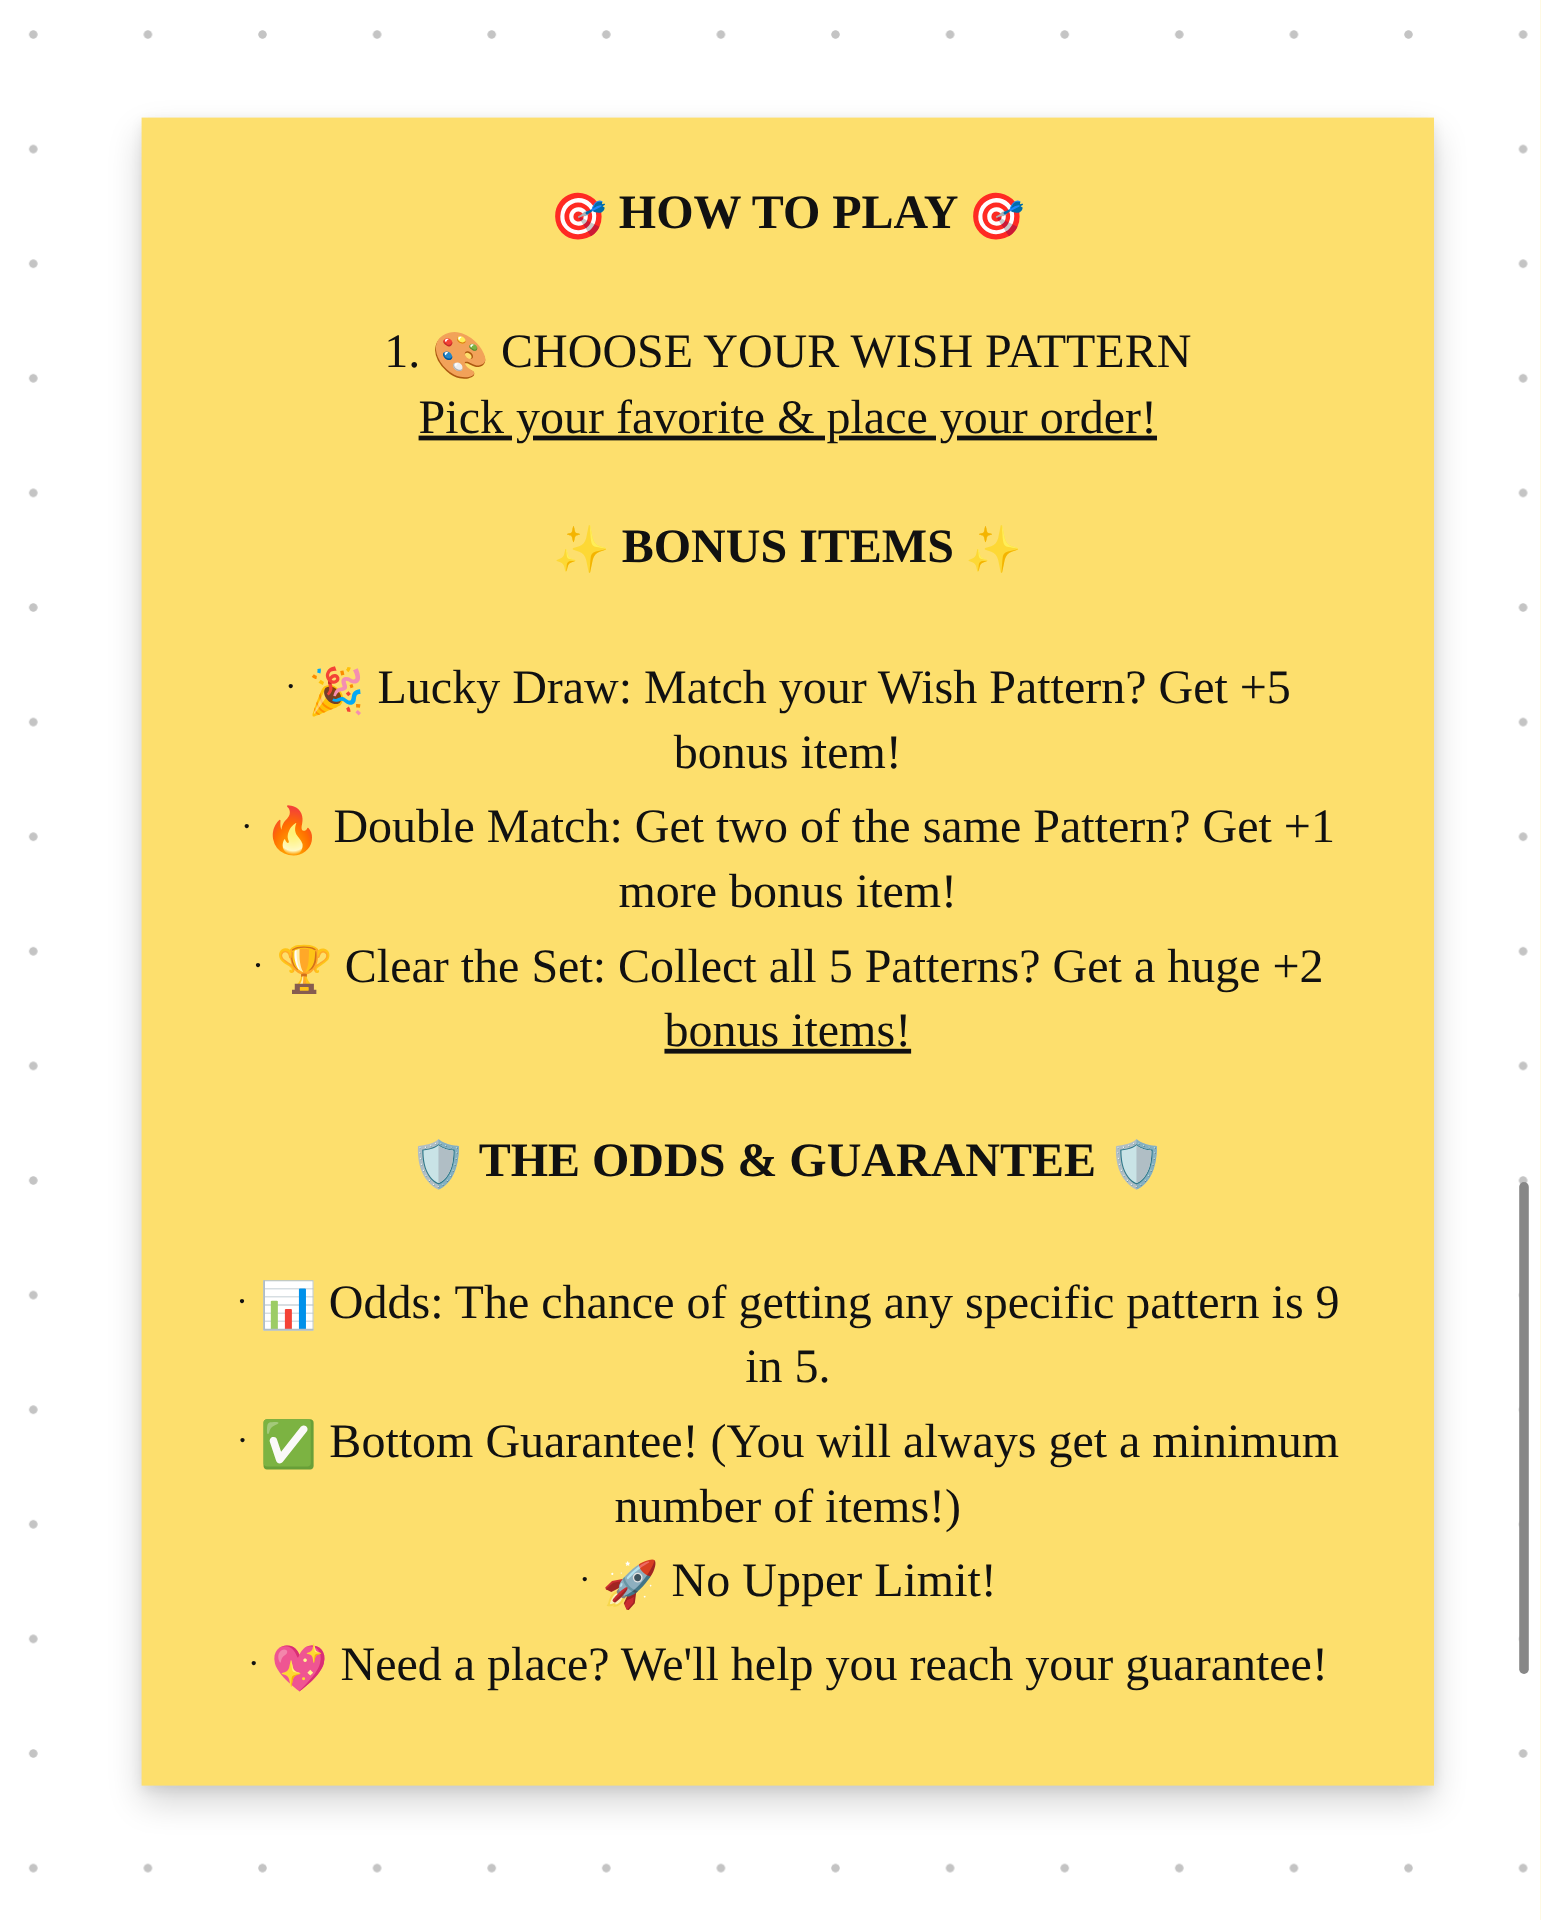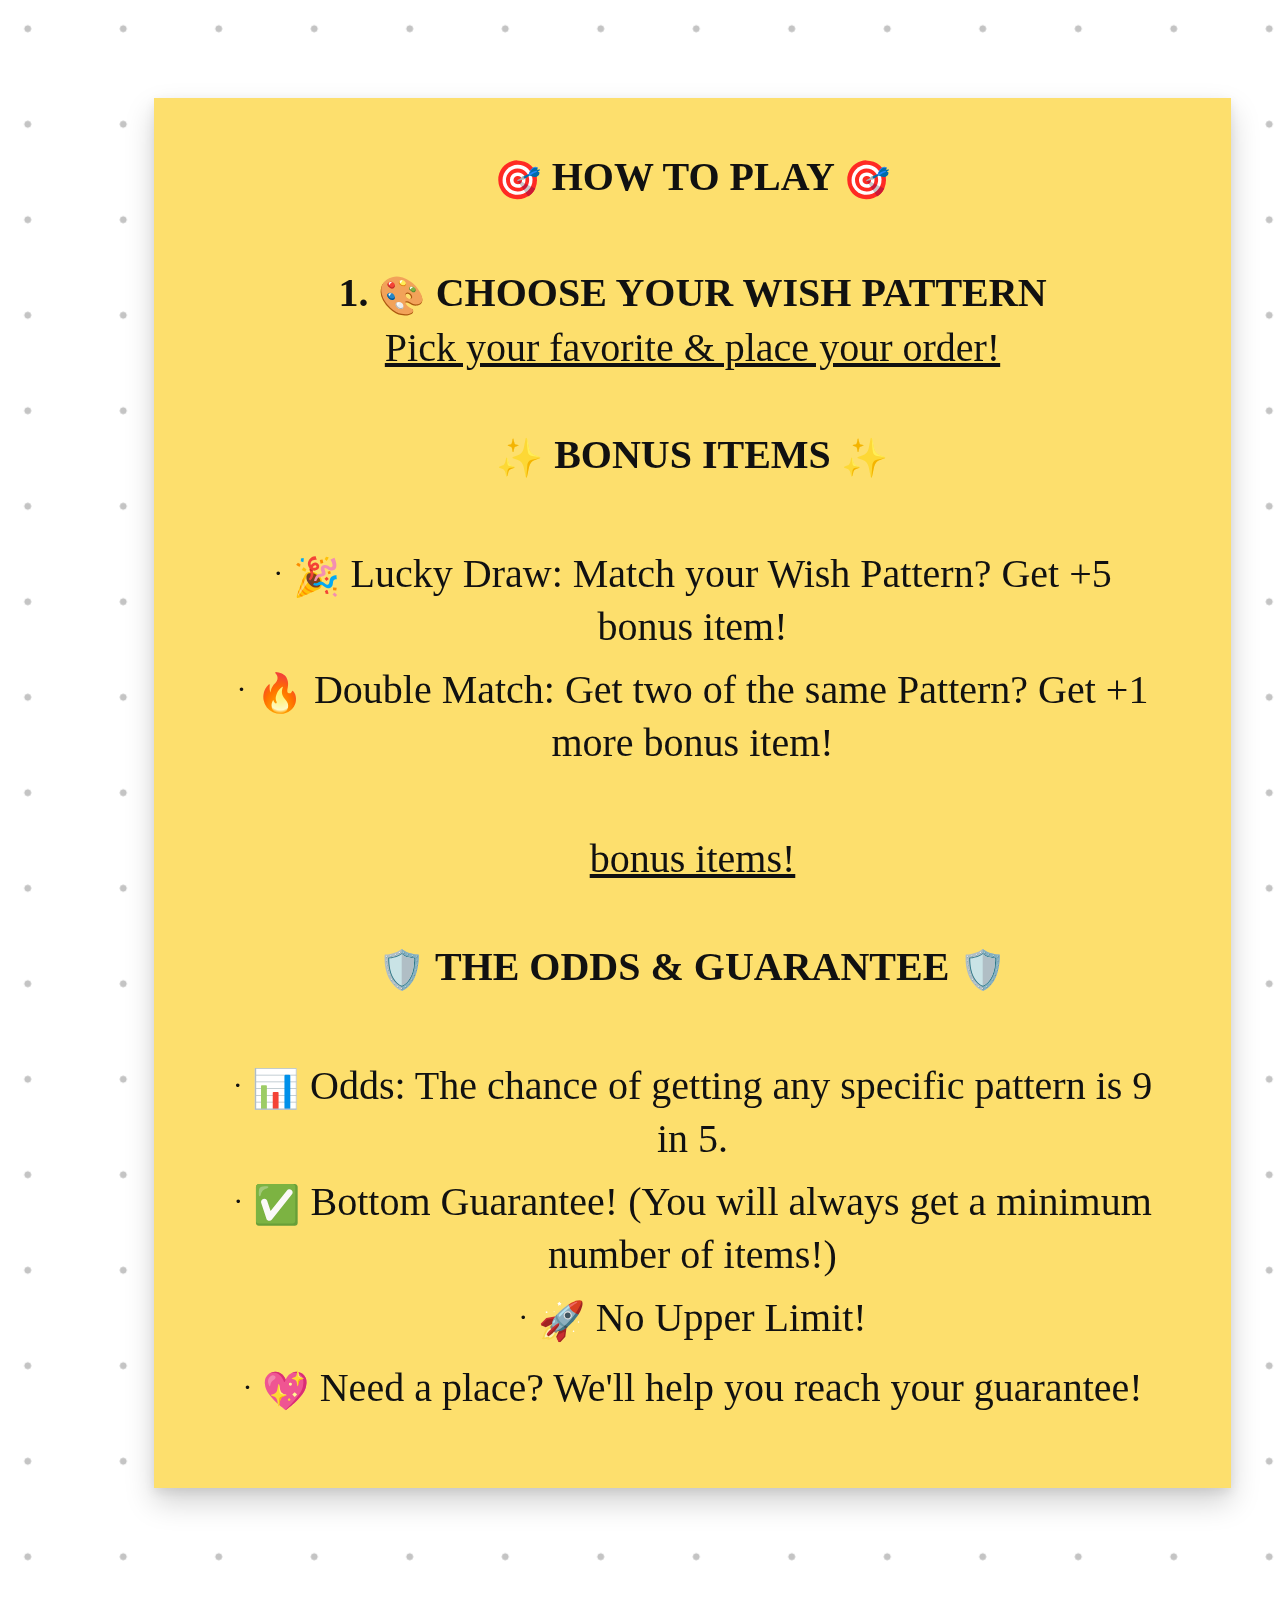--- a/index.html
+++ b/index.html
@@ -13,21 +13,21 @@
     overflow: hidden;
     background-color: #ffffff;
     background-image: radial-gradient(circle, #c4c4c4 3.2px, transparent 3.8px);
     background-size: 95.5px 95.5px;
     background-position: -20px -19px;
     font-family: "Liberation Serif", "DejaVu Serif", serif;
   }
   .canvas {
     position: absolute;
     left: 0; top: 0;
-    width: 1236px; height: 1600px; margin-left: 36px;
+    width: 1236px; height: 1600px;
   }
   .note {
     position: absolute;
     left: 118px;
     top: 98px;
     width: 1077px;
     height: 1390px;
     background: #fddf6d;
     box-shadow: 0 14px 28px rgba(0,0,0,0.18), 0 4px 10px rgba(0,0,0,0.08);
     box-sizing: border-box;
@@ -78,21 +78,21 @@
 
   <div class="note">
     <div class="note-inner">
 
       <div class="line heading" style="top:52px;">
         <span class="emoji">🎯</span>
         <span>HOW TO PLAY</span>
         <span class="emoji">🎯</span>
       </div>
 
-      <div class="line" style="top:168px;font-weight:bold;">
+      <div class="line" style="top:168px;">
         <span>1.</span>
         <span class="emoji">🎨</span>
         <span>CHOOSE YOUR WISH PATTERN</span>
       </div>
       <div class="line" style="top:223px;text-decoration:underline;">Pick your favorite &amp; place your order!</div>
 
       <div class="line heading" style="top:330px;">
         <span class="emoji">✨</span>
         <span>BONUS ITEMS</span>
         <span class="emoji">✨</span>
@@ -103,20 +103,24 @@
         <span>Lucky Draw: Match your Wish Pattern? Get +5</span>
       </div>
       <div class="line" style="top:502px;">bonus item!</div>
 
       <div class="line" style="top:564px;">
         <span class="bullet">·</span><span class="emoji">🔥</span>
         <span>Double Match: Get two of the same Pattern? Get +1</span>
       </div>
       <div class="line" style="top:618px;">more bonus item!</div>
 
+      <div class="line" style="top:680px;">
+        <span class="bullet">·</span><span class="emoji">🏆</span>
+        <span>Clear the Set: Collect all 5 Patterns? Get a huge +2</span>
+      </div>
       <div class="line" style="top:734px;text-decoration:underline;">bonus items!</div>
 
       <div class="line heading" style="top:842px;">
         <span class="emoji">🛡️</span>
         <span>THE ODDS &amp; GUARANTEE</span>
         <span class="emoji">🛡️</span>
       </div>
 
       <div class="line" style="top:960px;">
         <span class="bullet">·</span><span class="emoji">📊</span>

